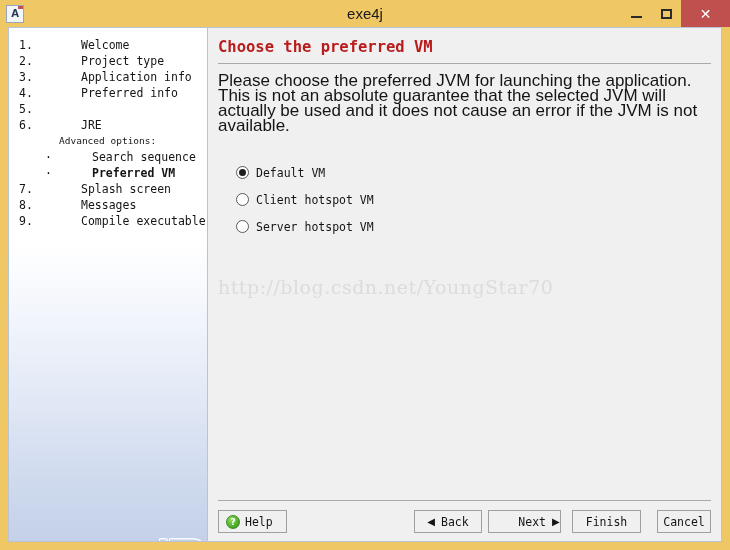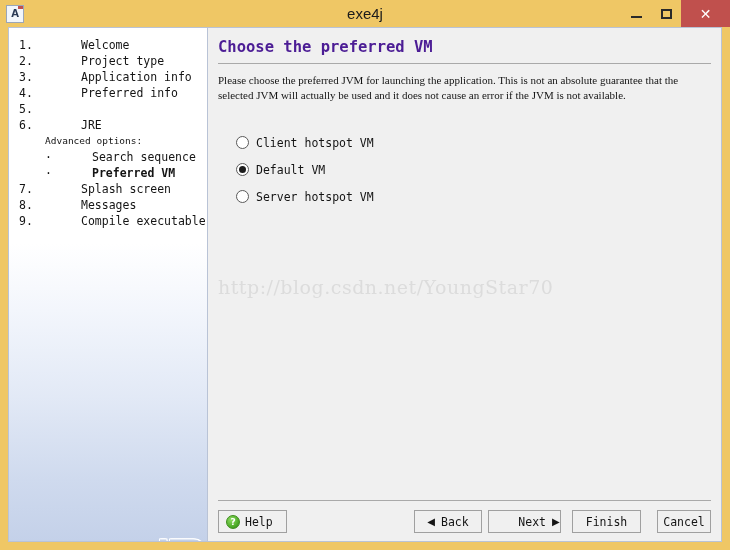--- a/index.html
+++ b/index.html
@@ -158,21 +158,21 @@
     flex: 0 0 26px;
     text-align: left;
   }
   .nav-label { display: inline-block; margin-left: 36px; }
 
   .nav-sub-head {
     font-family: "DejaVu Sans Mono", monospace;
     font-size: 9.5px;
     color: #141414;
     line-height: 16px;
-    padding-left: 36px;
+    padding-left: 50px;
     white-space: nowrap;
   }
   .nav-sub {
     display: flex;
     font-family: "DejaVu Sans Mono", monospace;
     font-size: 11.5px;
     color: #141414;
     line-height: 16px;
     padding-left: 36px;
     white-space: nowrap;
@@ -221,33 +221,33 @@
     display: flex;
     flex-direction: column;
     position: relative;
     min-width: 0;
     padding: 8px 10px 8px 10px;
   }
   .page-title {
     font-family: "DejaVu Sans Mono", monospace;
     font-size: 15.5px;
     font-weight: bold;
-    color: #4c1d95;
+    color: #b91c1c;
     letter-spacing: 0px;
     margin: 2px 0 0 0;
     white-space: nowrap;
   }
   .title-rule {
     height: 1px;
     background: #a9a9a9;
     margin: 7px 0 9px 0;
   }
   .intro {
-    font-family: Liberation Serif, serif;
-    font-size: 11px;
+    font-family: Liberation Sans, sans-serif;
+    font-size: 17px;
     line-height: 15px;
     color: #141414;
     margin: 0;
   }
 
   .options {
     margin-top: 26px;
     padding-left: 18px;
   }
   .option-row {
@@ -441,26 +441,26 @@
       </div>
     </div>
 
     <div class="content">
       <div class="page-title">Choose the preferred VM</div>
       <div class="title-rule"></div>
       <p class="intro">Please choose the preferred JVM for launching the application. This is not an absolute guarantee that the selected JVM will actually be used and it does not cause an error if the JVM is not available.</p>
 
       <div class="options">
         <div class="option-row">
+          <span class="radio checked"></span>
+          <span class="option-label">Default VM</span>
+        </div>
+        <div class="option-row">
           <span class="radio"></span>
           <span class="option-label">Client hotspot VM</span>
-        </div>
-        <div class="option-row">
-          <span class="radio checked"></span>
-          <span class="option-label">Default VM</span>
         </div>
         <div class="option-row">
           <span class="radio"></span>
           <span class="option-label">Server hotspot VM</span>
         </div>
       </div>
 
       <div class="watermark">http://blog.csdn.net/YoungStar70</div>
 
       <div class="footer">

